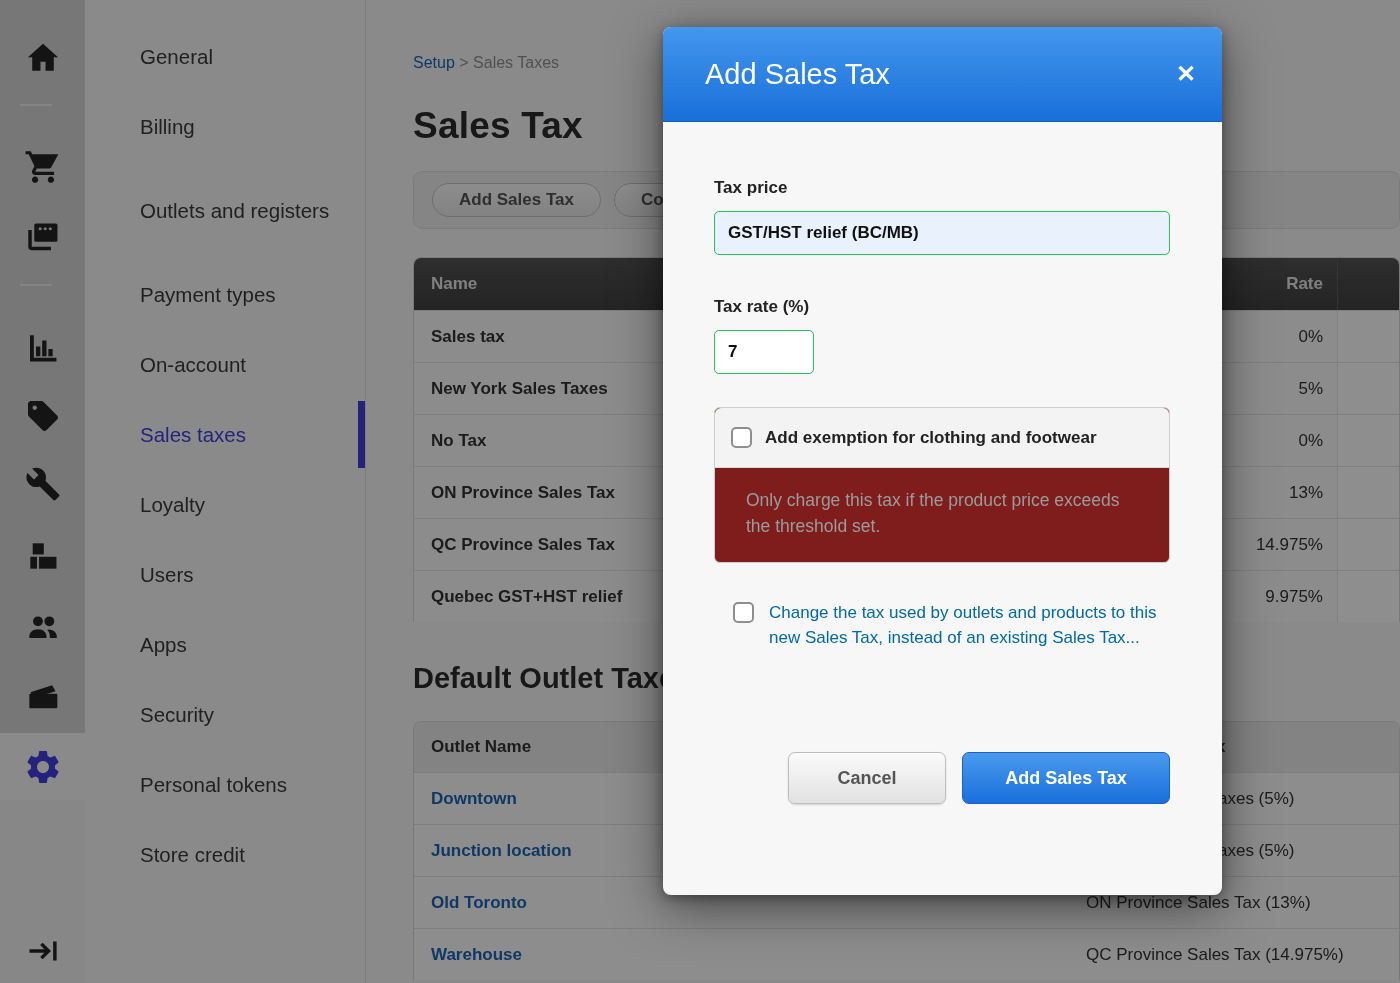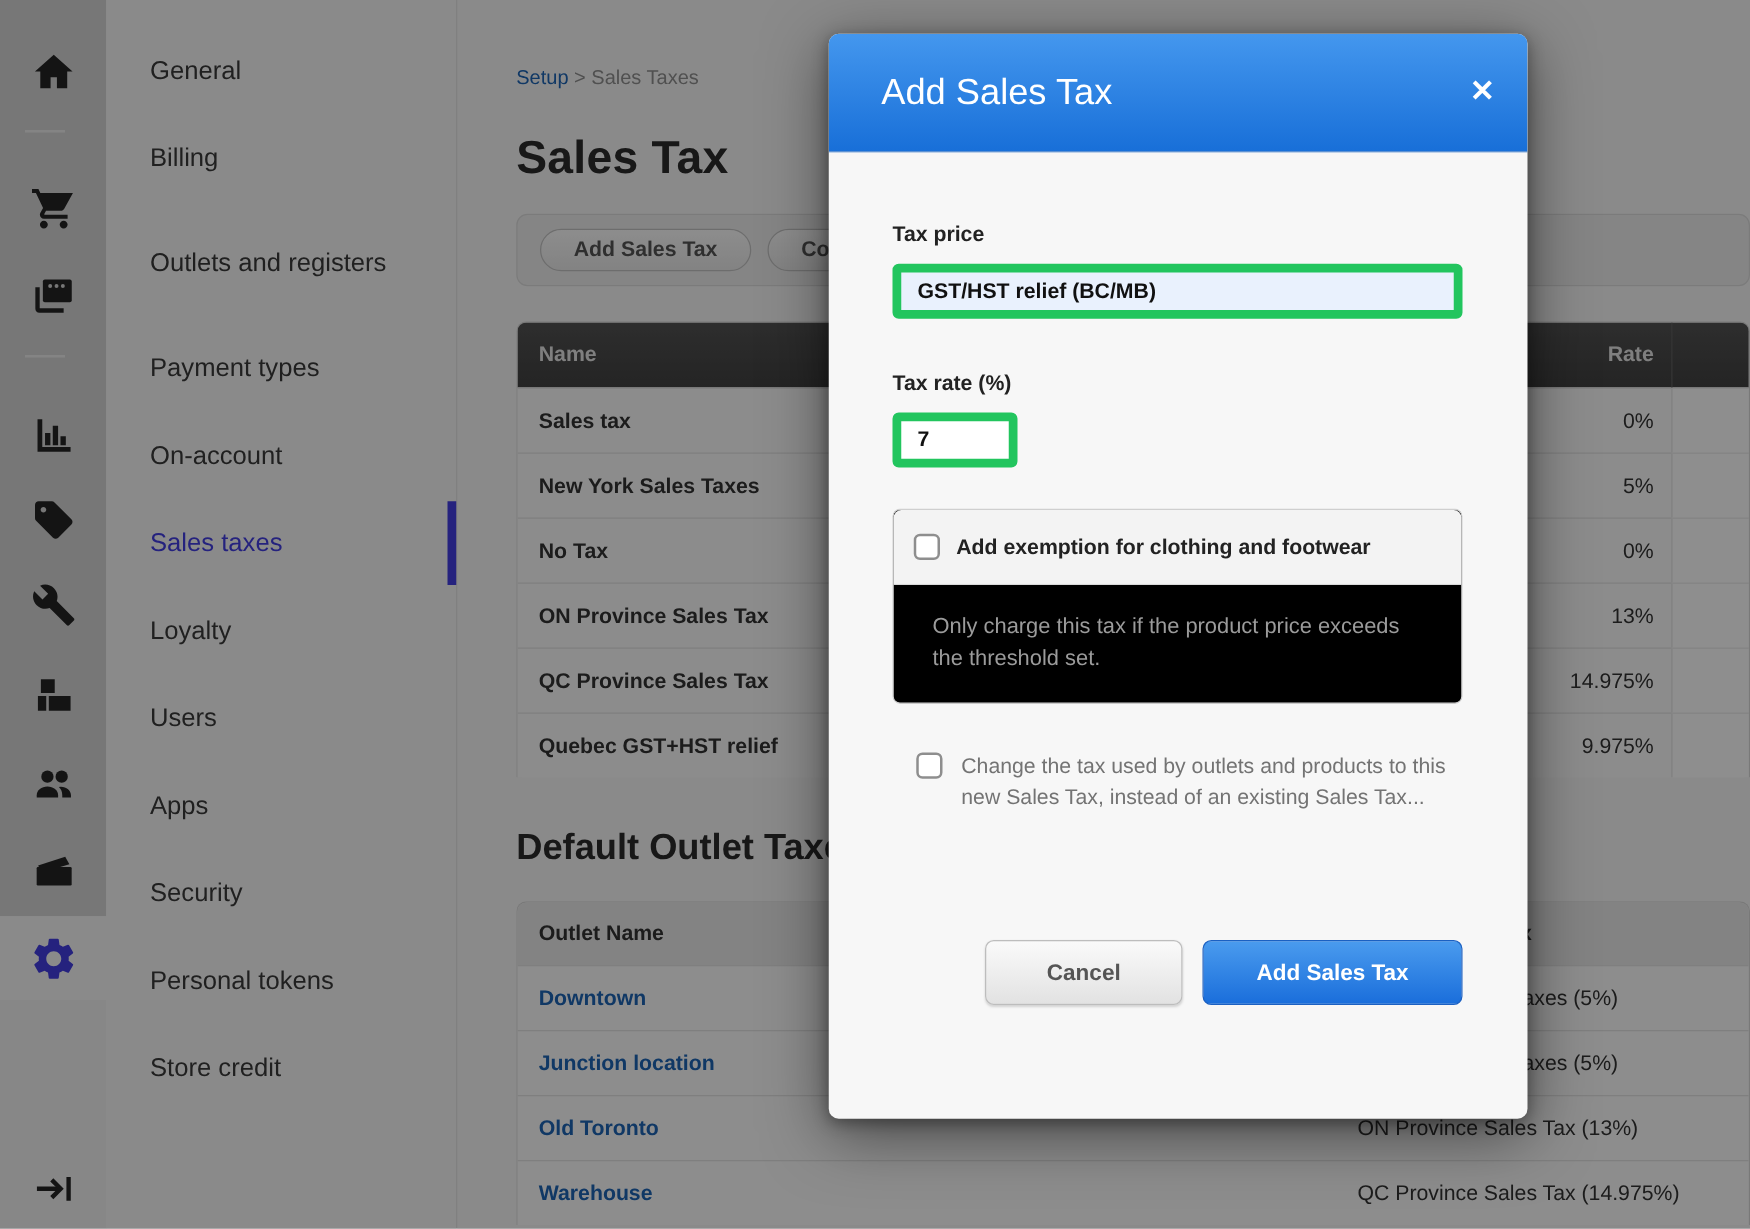--- a/index.html
+++ b/index.html
@@ -10,21 +10,21 @@
   
   .rail { position:absolute; left:0; top:0; bottom:0; width:85px; background:#f0f0f0; z-index:1; }
   .rail-top { position:absolute; left:0; top:0; width:85px; height:733px; background:#d4d4d4; }
   .rail-active { position:absolute; left:0; top:733px; width:85px; height:67px; background:#f7f7f7; }
   .ric { position:absolute; left:0; width:85px; display:flex; justify-content:center; cursor:pointer; }
   .ric svg { display:block; }
   .rdiv { position:absolute; left:20px; width:32px; height:2px; background:#ececec; }
 
   
   .sidebar { position:absolute; left:85px; top:0; bottom:0; width:281px; background:#f7f7f7;
-             border-right:1px solid #e0e0e0; z-index:1; }
+             border-right:1px solid #e0e0e0; z-index:1;padding-left:20px; }
   .sidebar ul { list-style:none; padding-top:22px; }
   .sidebar li { height:70px; display:flex; align-items:center; padding-left:35px; padding-right:20px;
                 font-size:20.5px; color:#3a3a3a; cursor:pointer; position:relative; line-height:1.4; }
   .sidebar li.two-line { height:98px; }
   .sidebar li.active { color:#433ee0; }
   .active-bar { position:absolute; right:0; top:50%; margin-top:-34px; width:7px; height:67px; background:#433ee0; }
 
   
   .main { position:absolute; left:366px; top:0; right:0; bottom:0; background:#f7f7f7; padding-left:47px; z-index:1; }
   .breadcrumb { padding-top:54px; font-size:16px; color:#8f8f8f; }
@@ -63,35 +63,35 @@
 
   
   .modal { position:absolute; left:663px; top:27px; width:559px; height:868px; background:#f7f7f7;
            border-radius:8px; box-shadow:0 12px 50px rgba(0,0,0,.5), 0 3px 12px rgba(0,0,0,.35); z-index:20; }
   .modal-header { height:95px; background:linear-gradient(#4497ee,#186fd8); border-radius:8px 8px 0 0;
                   display:flex; align-items:center; padding:0 26px 0 42px; border-bottom:1px solid #1560bf; }
   .modal-title { flex:1; color:#fff; font-size:29px; }
   .modal-close { color:#fff; font-size:24px; font-weight:bold; cursor:pointer; line-height:1; }
   .modal-body { padding:0 52px 0 51px; }
   .field-label { margin-top:56px; font-size:17px; font-weight:bold; color:#222; }
-  .txt { margin-top:13px; height:44px; border:7px solid #22c55e; border-radius:5px; padding:0 13px;
+  .txt { margin-top:13px; height:44px; border:1px solid #22c55e; border-radius:5px; padding:0 13px;
          font-family:inherit; font-size:17px; font-weight:bold; color:#111; width:100%; background:#fff; }
   .txt.autofill { background:#e9f1fd; }
   .txt.small { width:100px; }
   .label2 { margin-top:42px; }
-  .panel { margin-top:33px; border:1px solid #cfcfcf; border-radius:6px; background:#000000; }
+  .panel { margin-top:33px; border:1px solid #cfcfcf; border-radius:6px; background:#7f1d1d; }
   .panel-top { display:flex; align-items:center; gap:13px; min-height:60px; padding:0 16px;
                background:#f3f3f3; border-bottom:1px solid #d9d9d9; border-radius:6px 6px 0 0; }
   .panel-top .cb-label { font-size:17px; font-weight:bold; color:#222; }
   .panel-desc { padding:19px 40px 22px 31px; font-size:17.5px; color:#9b9b9b; line-height:1.5;
                 border-radius:0 0 6px 6px; }
   .cb { width:21px; height:21px; background:#fff; border:2px solid #8e8e8e; border-radius:5px; flex:none; cursor:pointer; }
   .cb-row2 { margin-top:37px; display:flex; gap:15px; padding-left:19px; }
   .cb-row2 .cb { margin-top:2px; }
-  .cb-row2 .cb-label { font-size:17px; color:#737373; line-height:1.5; width:408px; }
+  .cb-row2 .cb-label { font-size:17px; color:#0369a1; line-height:1.5; width:408px; }
   .modal-actions { position:absolute; top:725px; right:52px; display:flex; gap:16px; }
   .btn { border-radius:7px; font-family:inherit; font-weight:bold; font-size:18px; cursor:pointer; }
   .btn-cancel { width:158px; height:52px; border:1px solid #bdbdbd; background:linear-gradient(#fafafa,#e2e2e2);
                 color:#555; box-shadow:0 1px 2px rgba(0,0,0,.15); }
   .btn-primary { width:208px; height:52px; border:1px solid #1b60c2; background:linear-gradient(#4a9bee,#1a6edb);
                  color:#fff; }
 </style>
 </head>
 <body>
 

